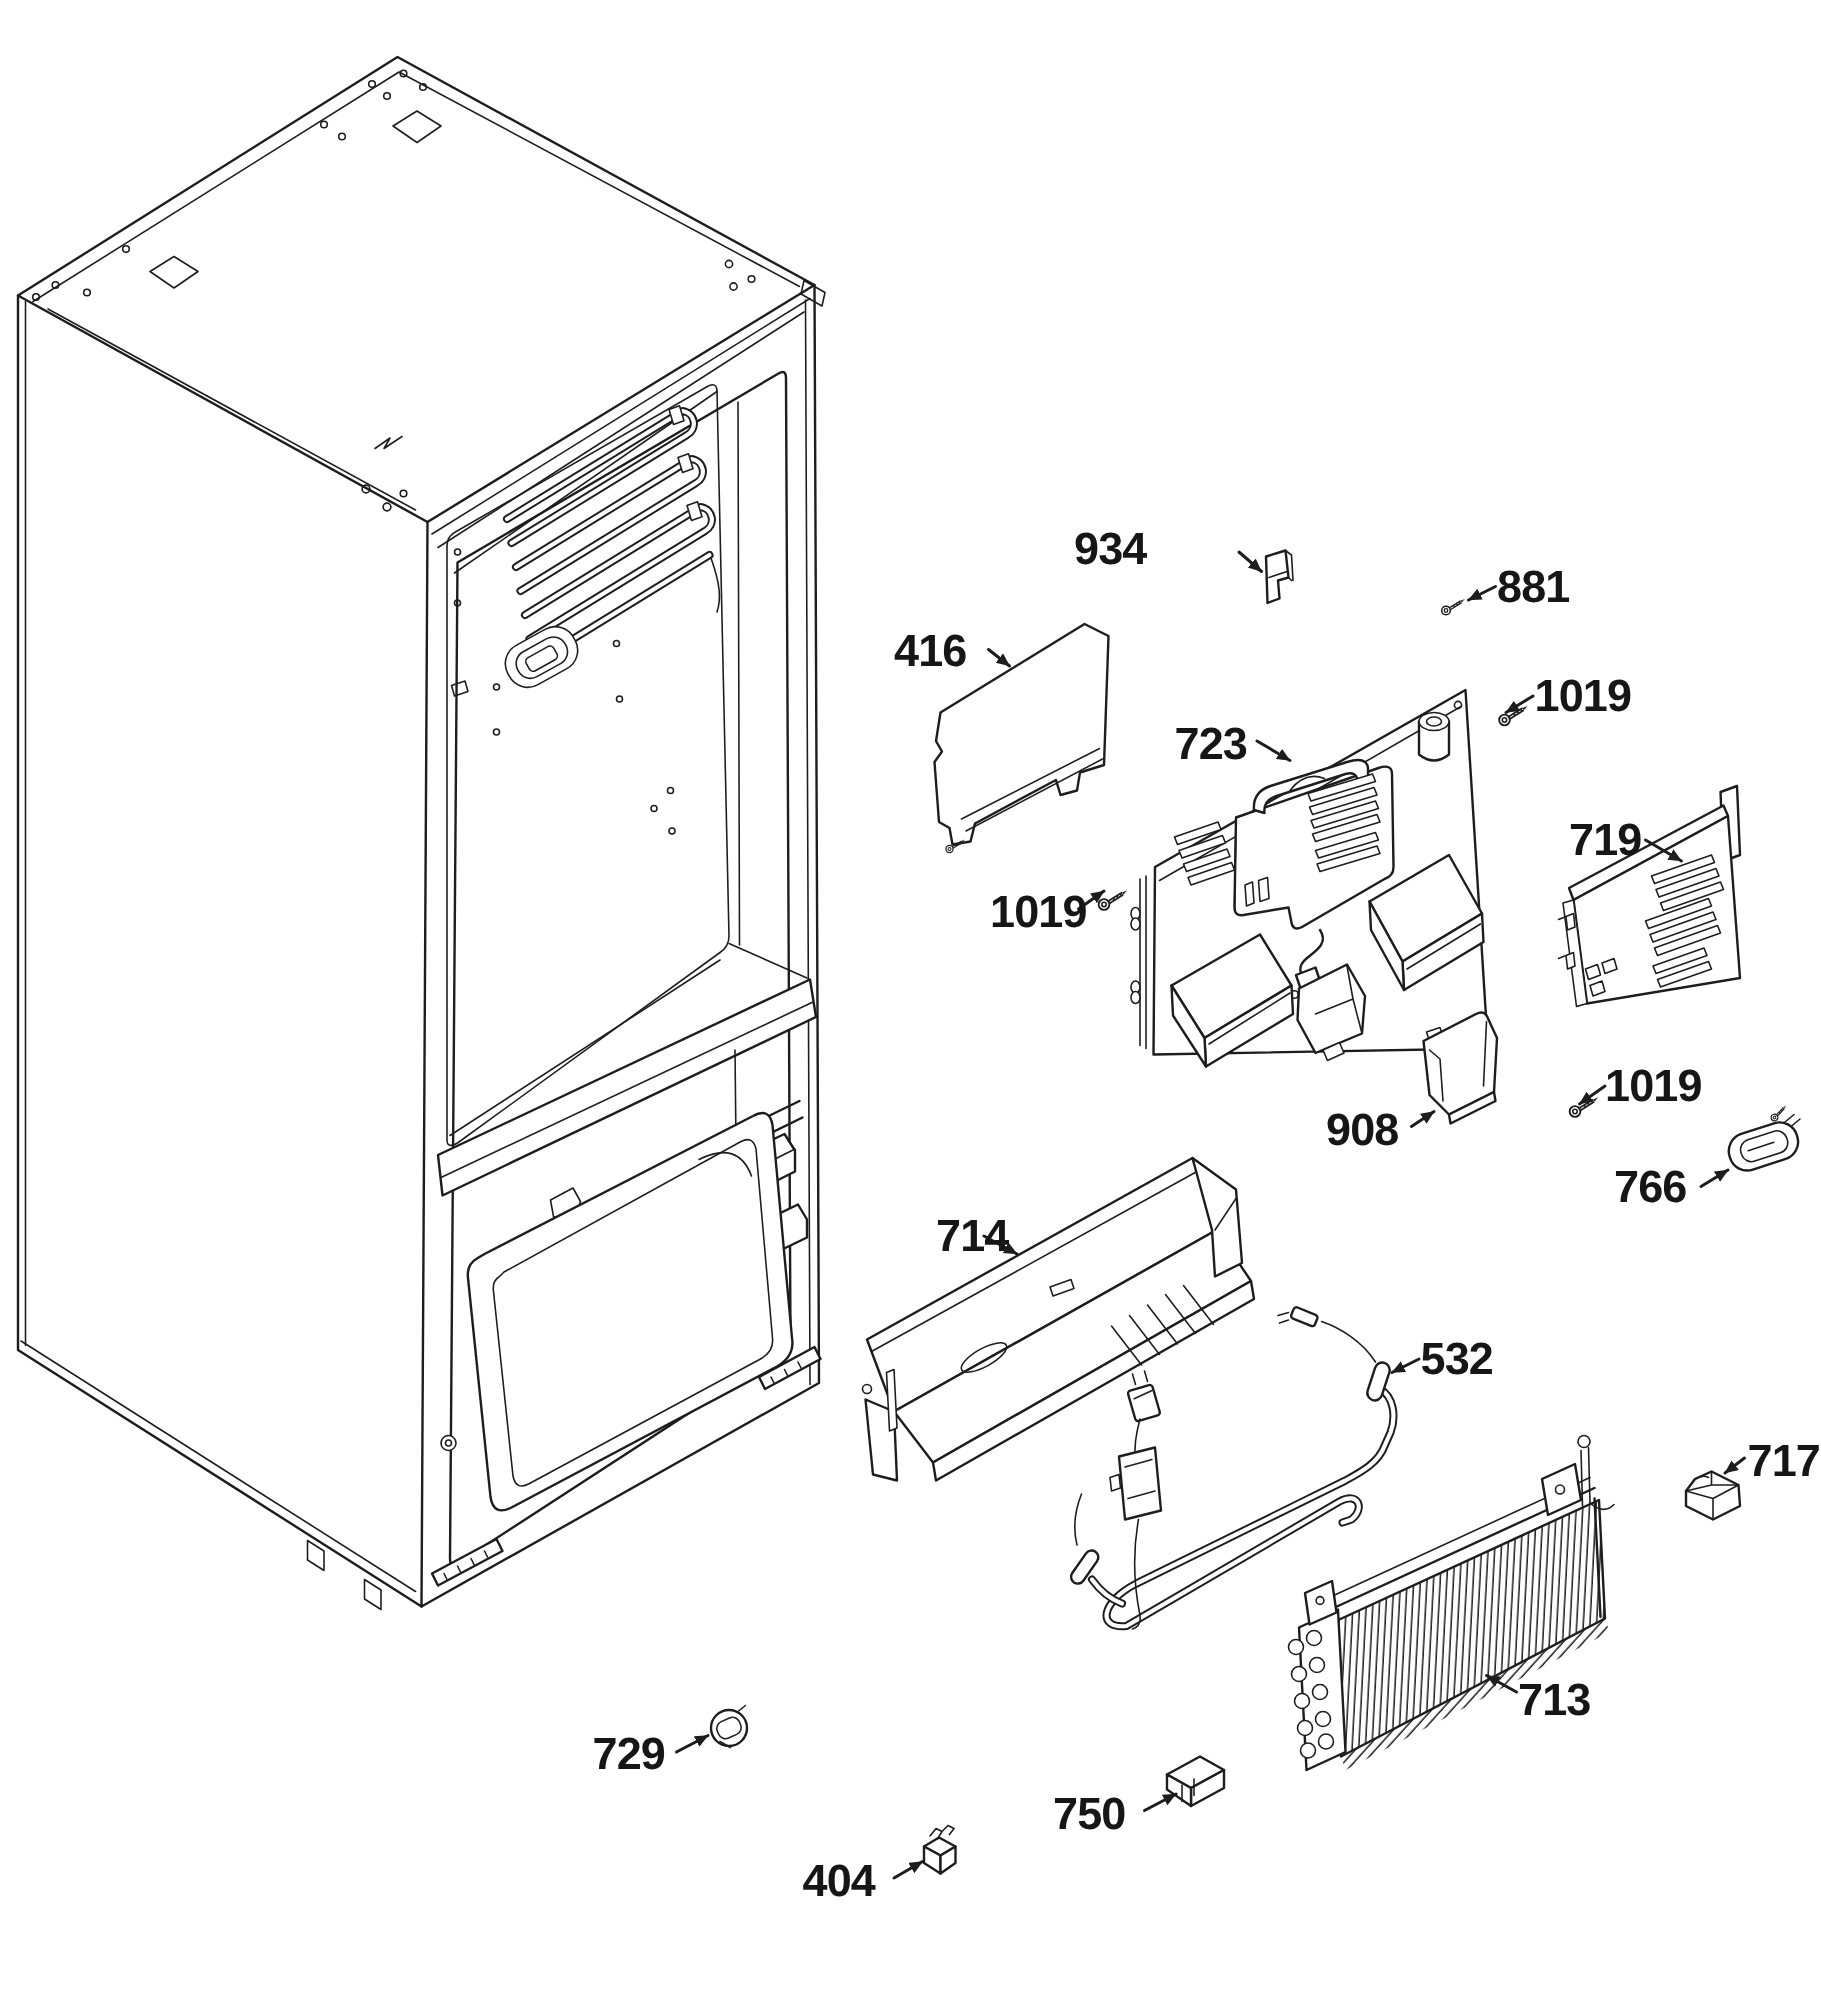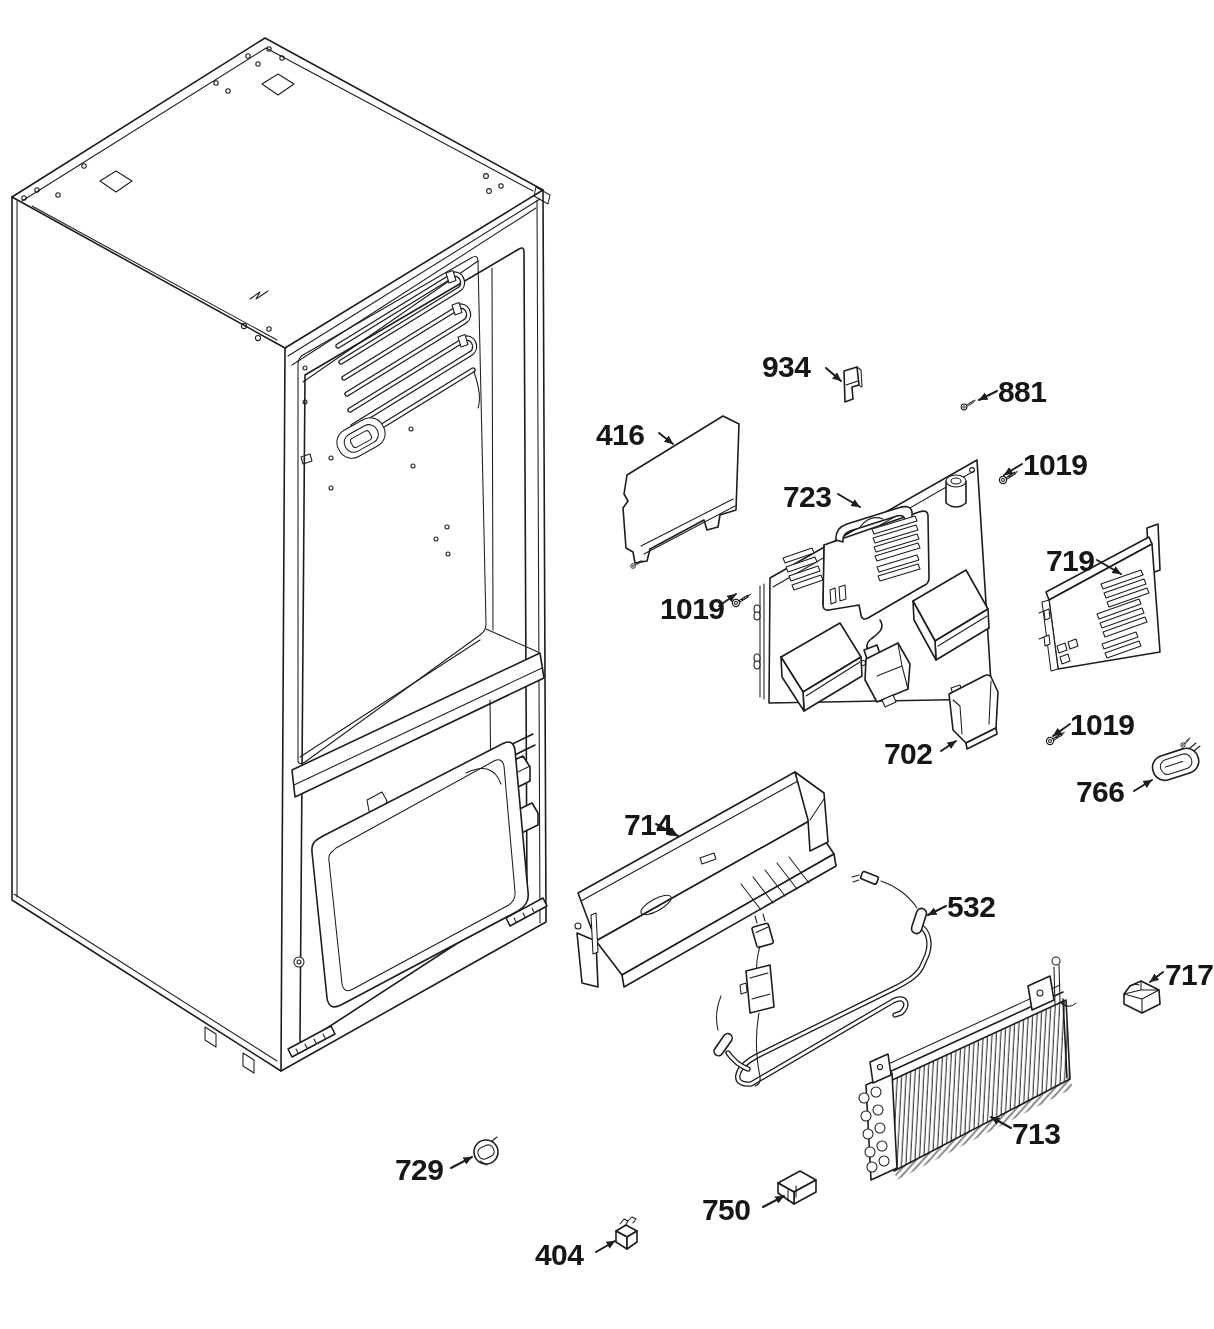--- a/index.html
+++ b/index.html
@@ -354,28 +354,28 @@
     <path class="ld" marker-end="url(#arrow)" d="M656,824 L678,836"></path>
     <path class="ld" marker-end="url(#arrow)" d="M946,906 L928,915"></path>
     <path class="ld" marker-end="url(#arrow)" d="M1163,972 L1150,982"></path>
     <path class="ld" marker-end="url(#arrow)" d="M1011,1128 L991,1117"></path>
     <path class="ld" marker-end="url(#arrow)" d="M451,1168 L472,1157"></path>
     <path class="ld" marker-end="url(#arrow)" d="M763,1207 L784,1196"></path>
     <path class="ld" marker-end="url(#arrow)" d="M596,1252 L615,1241"></path>
   </g>
 </svg>
 
-<div class="callout" style="left:762px;top:352px">934</div>
+<div class="callout" style="left:716px;top:352px">934</div>
 <div class="callout" style="left:998px;top:377px">881</div>
 <div class="callout" style="left:596px;top:420px">416</div>
 <div class="callout" style="left:1023px;top:450px">1019</div>
 <div class="callout" style="left:783px;top:482px">723</div>
 <div class="callout" style="left:1046px;top:546px">719</div>
 <div class="callout" style="left:660px;top:594px">1019</div>
-<div class="callout" style="left:884px;top:739px">702</div>
+<div class="callout" style="left:884px;top:739px">908</div>
 <div class="callout" style="left:1070px;top:710px">1019</div>
 <div class="callout" style="left:1076px;top:777px">766</div>
 <div class="callout" style="left:624px;top:810px">714</div>
 <div class="callout" style="left:947px;top:892px">532</div>
 <div class="callout" style="left:1165px;top:960px">717</div>
 <div class="callout" style="left:1012px;top:1119px">713</div>
 <div class="callout" style="left:395px;top:1155px">729</div>
 <div class="callout" style="left:702px;top:1195px">750</div>
 <div class="callout" style="left:535px;top:1240px">404</div>
 

